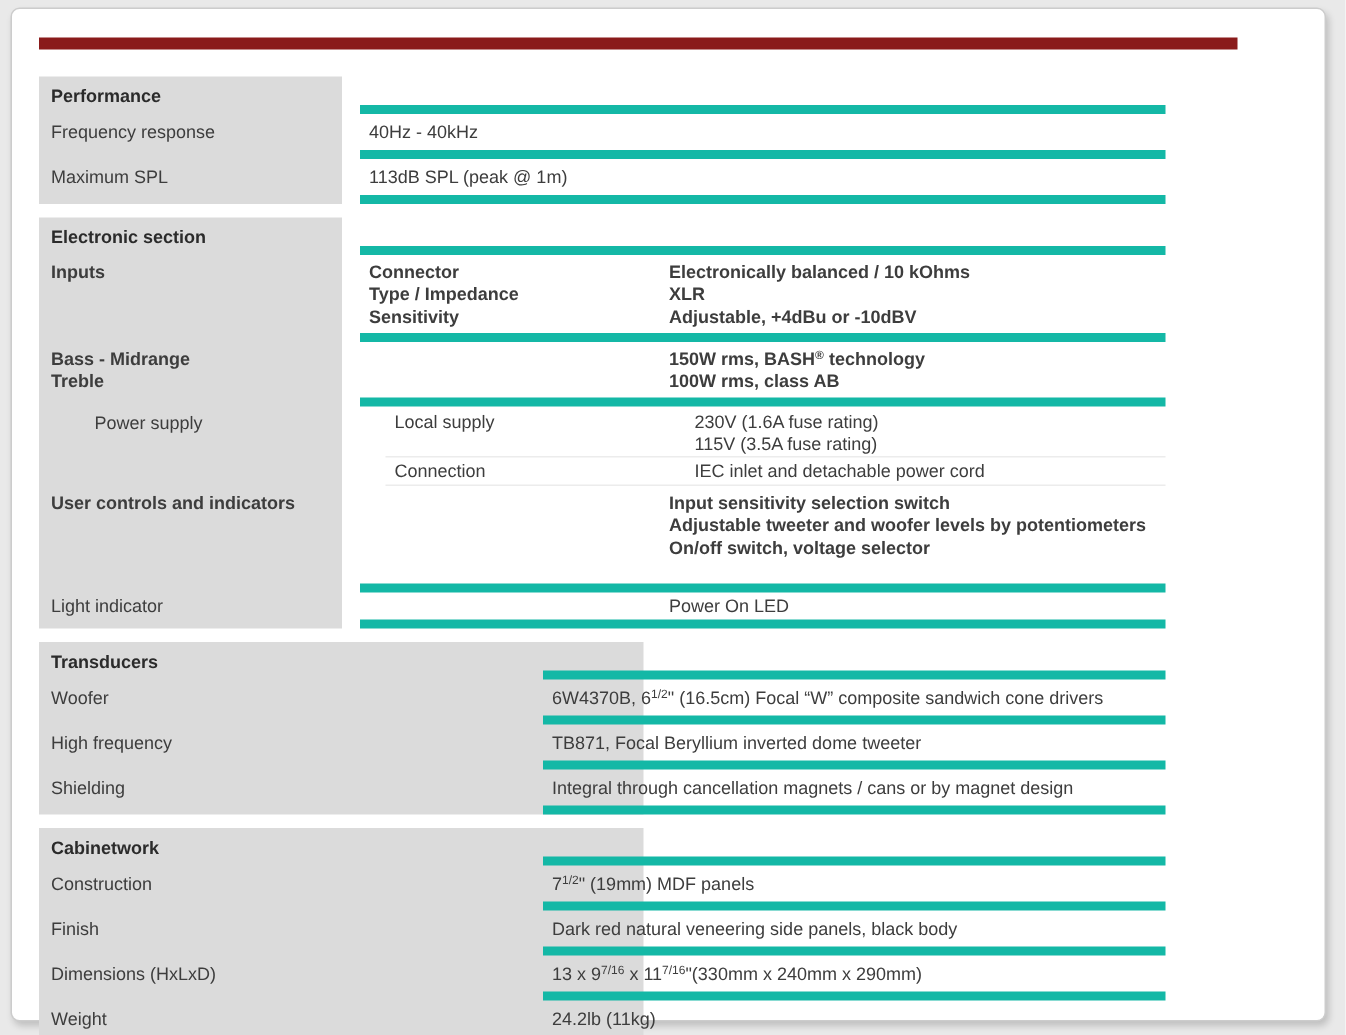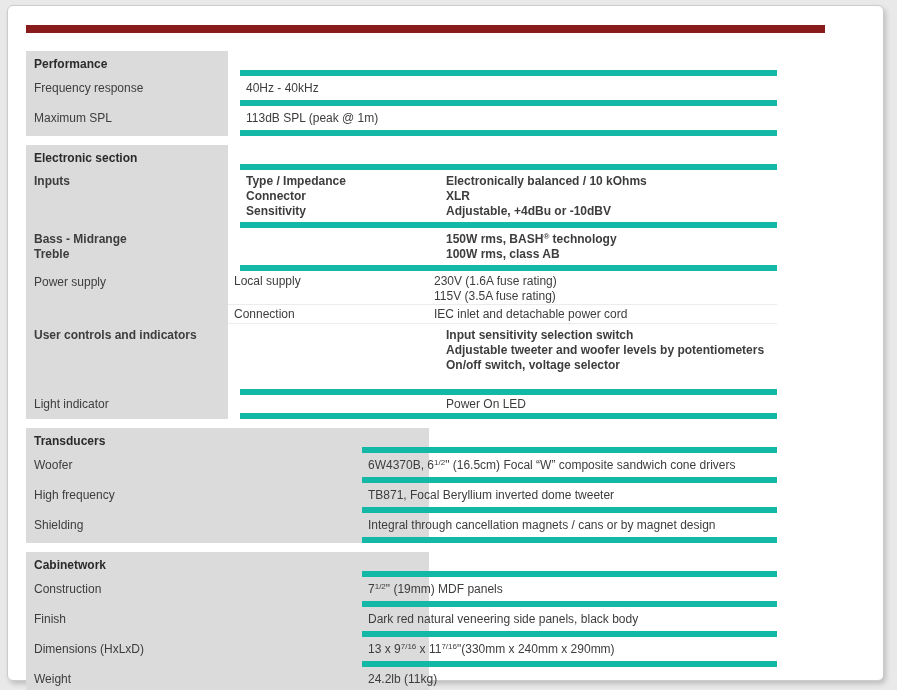--- a/index.html
+++ b/index.html
@@ -52,21 +52,21 @@
   .c1{width:202px;flex:none;padding-left:8px;}
   .sec.wide .c1{width:324px;}
   .rest{flex:1;display:flex;border-bottom:6px solid #14b8a6;margin-left:12px;}
   .rest-stack{flex:1;display:flex;flex-direction:column;}
   .sub{display:flex;border-bottom:1px solid #ececec;justify-content:flex-end;}
   .c2{width:200px;flex:none;}
   .c3{flex:1;}
   .row.head .c1{font-weight:bold;color:#2b2b2b;padding-top:6px;padding-bottom:4px;}
   .row.tight .cell{padding-top:4px;padding-bottom:3px;font-weight:bold;}
   .row.power .cell{padding-top:3px;padding-bottom:0;}
-  .row.power .c1{padding-top:4px;}
+  .row.power .c1{padding-top:4px;margin-left:29px;}
   .row.power .sub2 .cell{padding-top:2px;padding-bottom:1px;}
   .row.userctl .c2,.row.userctl .c3{padding-bottom:16px;}
   .row.light .cell{padding-top:2px;padding-bottom:1px;}
   sup{font-size:8px;line-height:0;vertical-align:4px;}
 </style>
 </head>
 <body>
 
 <div class="page">
 
@@ -100,22 +100,22 @@
       <div class="graybg"></div>
       <div class="row head">
         <div class="cell c1">Electronic section</div>
         <div class="rest"></div>
       </div>
 
       <div class="row tight">
         <div class="cell c1">Inputs</div>
         <div class="rest">
           <div class="cell c2">
+            <div>Connector</div>
             <div>Type / Impedance</div>
-            <div>Connector</div>
             <div>Sensitivity</div>
           </div>
           <div class="cell c3">
             <div>Electronically balanced / 10 kOhms</div>
             <div>XLR</div>
             <div>Adjustable, +4dBu or -10dBV</div>
           </div>
         </div>
       </div>
 

